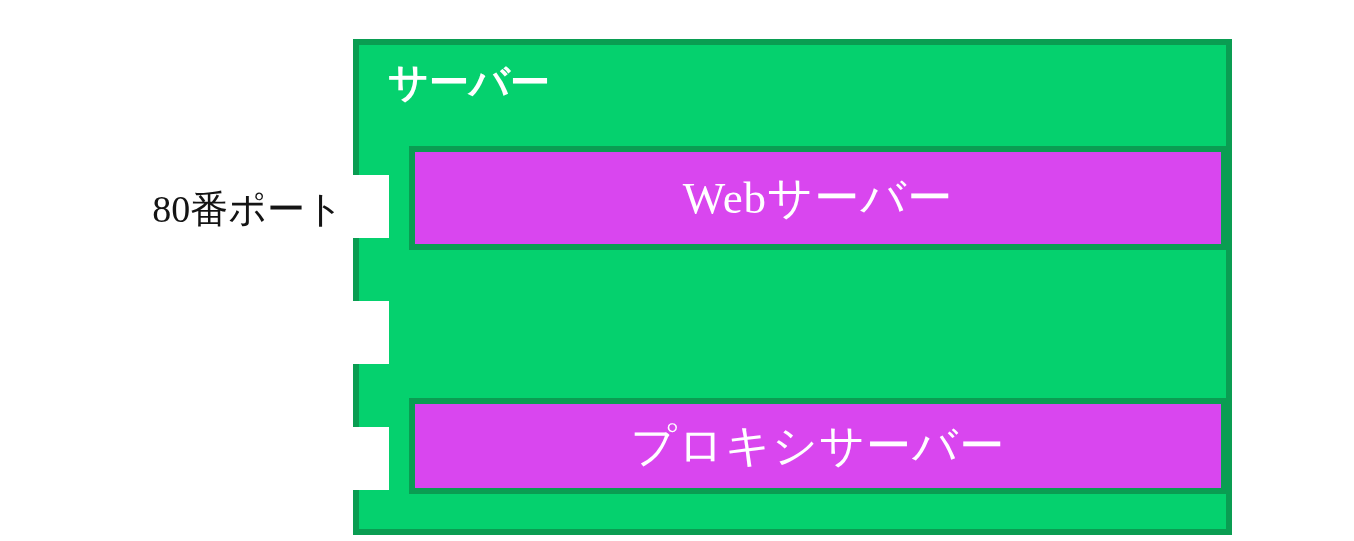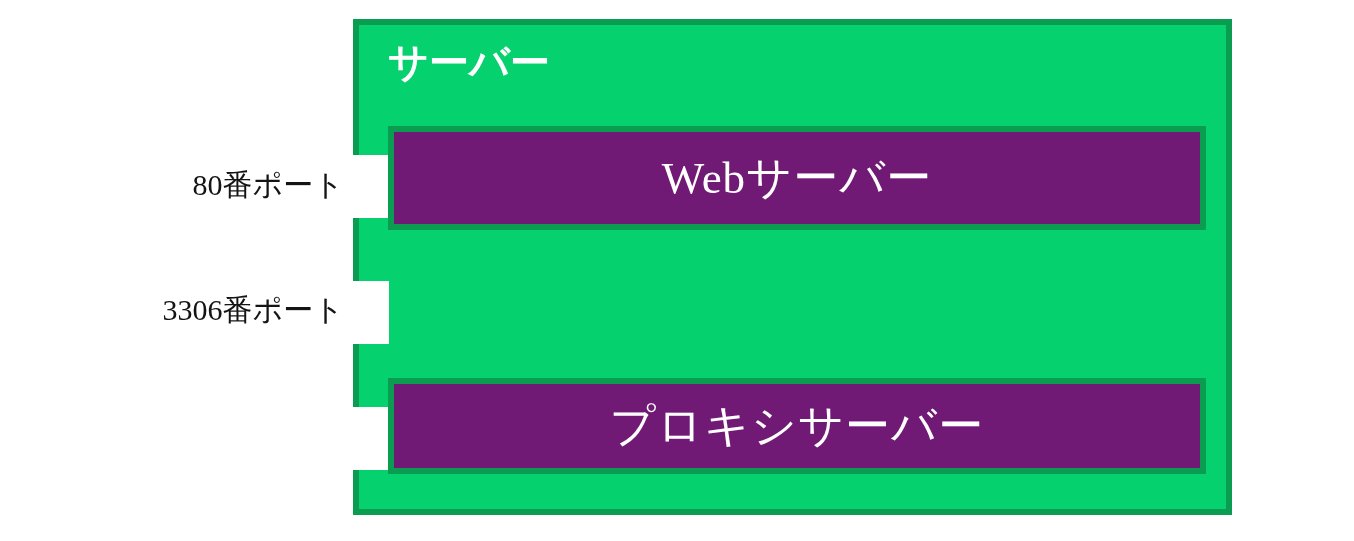--- a/index.html
+++ b/index.html
@@ -12,20 +12,21 @@
     height: 541px;
     overflow: hidden;
     font-family: "Liberation Sans", sans-serif;
   }
 
   #diagram {
     position: relative;
     width: 1354px;
     height: 474px;
     background: #ffffff;
+    margin-top: 20px;
   }
 
   
   .server-box {
     position: absolute;
     left: 353px;
     top: 19px;
     width: 879px;
     height: 496px;
     background: #05d16e;
@@ -53,23 +54,23 @@
     width: 36px;
     background: #ffffff;
   }
   .notch-1 { top: 155px;  height: 63px; }
   .notch-2 { top: 281px;  height: 63px; }
   .notch-3 { top: 407px;  height: 63px; }
 
   
   .service-box {
     position: absolute;
-    left: 388px;
+    left: 409px;
     width: 818px;
-    background: #701a75;
+    background: #d946ef;
     border: 6px solid #0a9d52;
     box-sizing: border-box;
     display: flex;
     align-items: center;
     justify-content: center;
   }
   .service-box-1 { top: 126px; height: 104px; }
   .service-box-2 { top: 252px; height: 104px; }
   .service-box-3 { top: 378px; height: 96px; }
 
@@ -82,21 +83,21 @@
     white-space: nowrap;
     letter-spacing: 1px;
   }
 
   
   .port-label {
     position: absolute;
     right: 1010px;
     text-align: right;
     font-family: "Liberation Serif", "DejaVu Serif", serif;
-    font-size: 30px;
+    font-size: 38px;
     color: #141414;
     line-height: 1;
     white-space: nowrap;
   }
   .port-label-1 { top: 170px; }
   .port-label-2 { top: 295px; }
   .port-label-3 { top: 421px; }
 </style>
 </head>
 <body>
@@ -115,16 +116,15 @@
     <span class="service-label">Webサーバー</span>
   </div>
 
 
   <div class="service-box service-box-3">
     <span class="service-label">プロキシサーバー</span>
   </div>
 
   <div class="port-label port-label-1">80番ポート</div>
 
-  <div class="port-label port-label-2">3306番ポート</div>
 
 
 </div>
 
 </body></html>

